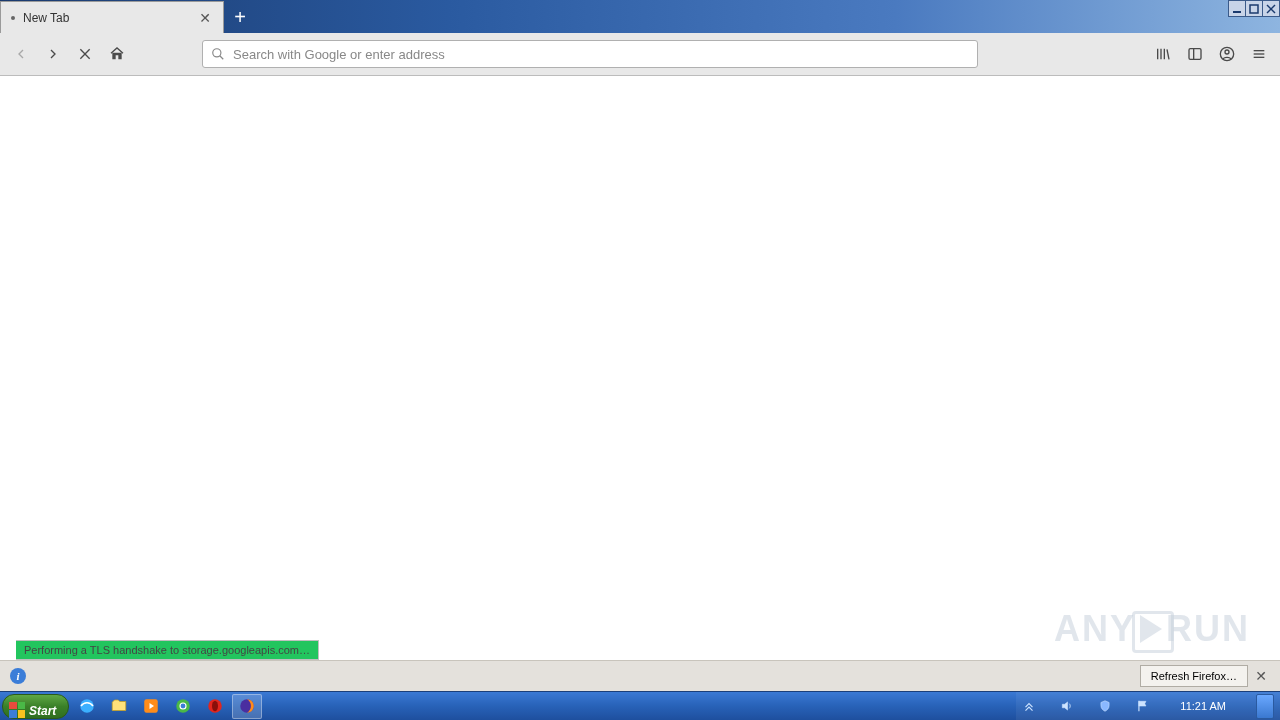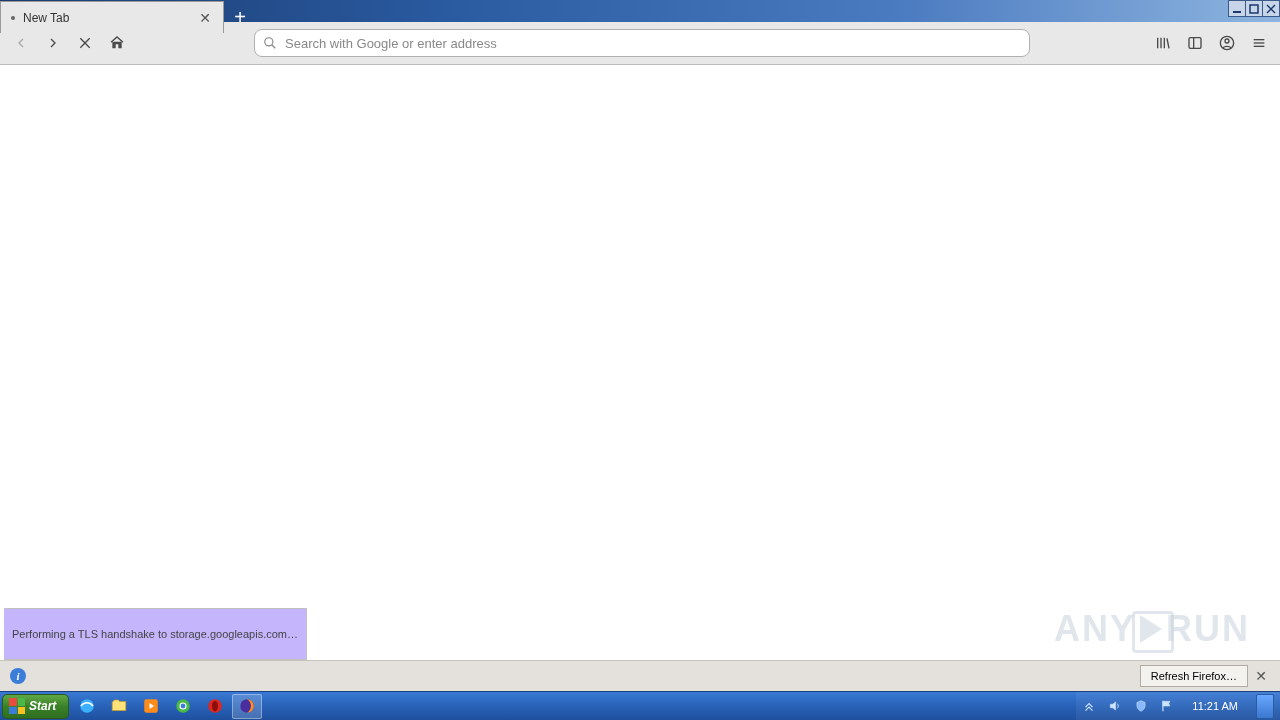--- a/index.html
+++ b/index.html
@@ -1,61 +1,61 @@
 <!DOCTYPE html>
 <html><head>
 <meta charset="utf-8">
 <style>
 *{margin:0;padding:0;box-sizing:border-box;font-family:"Segoe UI",Tahoma,sans-serif;user-select:none}
 html,body{width:1280px;height:720px;overflow:hidden;background:#fff}
 
-.titlebar{height:22px;background:linear-gradient(to right,#1a3a6e 0%,#2a5aa0 35%,#4a7ac0 70%,#8eb5e0 100%);display:flex;align-items:flex-start;position:relative}
+.titlebar{height:33px;background:linear-gradient(to right,#1a3a6e 0%,#2a5aa0 35%,#4a7ac0 70%,#8eb5e0 100%);display:flex;align-items:flex-end;position:relative}
 .tabstrip{display:flex;align-items:flex-end;height:33px;padding-left:0}
 .tab{height:32px;min-width:224px;background:#e8e8e8;border:1px solid #9a9a9a;border-bottom:none;display:flex;align-items:center;padding:0 10px;font-size:12px;color:#333;position:relative;margin-top:1px}
 .tab .dot{width:4px;height:4px;border-radius:50%;background:#666;margin-right:8px}
 .tab-close{margin-left:auto;width:16px;height:16px;display:flex;align-items:center;justify-content:center;color:#555;font-size:14px;cursor:pointer}
 .newtab{width:32px;height:32px;display:flex;align-items:center;justify-content:center;color:#fff;font-size:20px;cursor:pointer;margin-top:1px}
 .winctrls{position:absolute;right:0;top:0;display:flex}
 .winbtn{width:18px;height:17px;background:#c8d4e8;border:1px solid #3a5a8a;display:flex;align-items:center;justify-content:center;font-size:9px;cursor:pointer;color:#1a3a6e;margin-left:-1px}
 .winbtn svg{width:10px;height:10px}
 
 .toolbar{height:43px;background:#e8e8e8;border-bottom:1px solid #bcbcbc;display:flex;align-items:center;padding:0 6px;gap:2px}
 .navbtn{width:30px;height:30px;display:flex;align-items:center;justify-content:center;cursor:pointer;border-radius:3px}
 .navbtn.disabled{opacity:.4}
 .navbtn svg{width:16px;height:16px;stroke:#4a4a4a;fill:none;stroke-width:2}
-.urlbar{flex:0 0 776px;height:28px;margin-left:120px;background:#fff;border:1px solid #b0b0b0;border-radius:8px;display:flex;align-items:center;padding:0 8px}
+.urlbar{flex:0 0 776px;height:28px;margin-left:68px;background:#fff;border:1px solid #b0b0b0;border-radius:3px;display:flex;align-items:center;padding:0 8px}
 .urlbar svg{width:14px;height:14px;stroke:#888;fill:none;stroke-width:2;margin-right:8px}
 .urlbar input{flex:1;border:none;outline:none;font-size:13px;color:#333;background:transparent}
 .urlbar input::placeholder{color:#888}
 .toolspacer{flex:1}
 .toolicon{width:30px;height:30px;display:flex;align-items:center;justify-content:center;cursor:pointer}
 .toolicon svg{width:16px;height:16px;stroke:#4a4a4a;fill:none;stroke-width:2}
 
 .content{position:absolute;top:76px;left:0;right:0;bottom:29px;background:#fff}
 
-.status-tip{position:absolute;left:4px;bottom:60px;background:#c4b5fd;border:1px solid #c0c0c0;border-left:none;padding:19px 8px;font-size:11px;color:#444}
+.status-tip{position:absolute;left:16px;bottom:60px;background:#22c55e;border:1px solid #c0c0c0;border-left:none;padding:3px 8px;font-size:11px;color:#444}
 
 .notif{position:absolute;left:0;right:0;bottom:29px;height:31px;background:#e4e1dc;border-top:1px solid #c8c4bc;display:flex;align-items:center;padding:0 10px;font-size:11px;color:#333}
 .notif-icon{width:16px;height:16px;border-radius:50%;background:#3b7dd8;color:#fff;display:flex;align-items:center;justify-content:center;font-size:11px;font-weight:bold;margin-right:12px;font-style:italic;font-family:Georgia,serif}
 .notif-spacer{flex:1}
 .notif-btn{height:22px;padding:0 10px;background:#f4f2ee;border:1px solid #b0aca4;font-size:11px;cursor:pointer;display:flex;align-items:center;margin-right:4px}
 .notif-close{width:18px;height:18px;display:flex;align-items:center;justify-content:center;font-size:14px;color:#555;cursor:pointer}
 
 .taskbar{position:absolute;left:0;right:0;bottom:0;height:29px;background:linear-gradient(to bottom,#3a79d4 0%,#2862b8 50%,#1e4f9e 100%);display:flex;align-items:center;border-top:1px solid #1a3f7a}
-.startbtn{height:25px;padding:0 12px 0 6px;margin:2px;background:linear-gradient(to bottom,#5fa845 0%,#3a8028 50%,#2f6e20 100%);border:1px solid #2a5a1a;border-radius:5px;display:flex;align-items:center;color:#fff;font-size:12px;font-weight:bold;font-style:italic;cursor:pointer;gap:4px}
+.startbtn{height:25px;padding:0 12px 0 6px;margin:2px;background:linear-gradient(to bottom,#5fa845 0%,#3a8028 50%,#2f6e20 100%);border:1px solid #2a5a1a;border-radius:12px;display:flex;align-items:flex-end;color:#fff;font-size:12px;font-weight:bold;font-style:italic;cursor:pointer;gap:4px}
 .winlogo{width:16px;height:16px;display:grid;grid-template:1fr 1fr/1fr 1fr;gap:1px}
 .winlogo span:nth-child(1){background:#e84c3d}
 .winlogo span:nth-child(2){background:#4ab847}
 .winlogo span:nth-child(3){background:#3b7dd8}
 .winlogo span:nth-child(4){background:#f8c320}
 .tbitem{width:30px;height:25px;margin:2px 1px;display:flex;align-items:center;justify-content:center;cursor:pointer;border-radius:2px}
 .tbitem.active{background:rgba(255,255,255,.18);border:1px solid rgba(255,255,255,.35)}
 .tbitem svg,.tbitem .ico{width:18px;height:18px}
 .tbspacer{flex:1}
-.systray{display:flex;align-items:center;height:100%;background:rgba(255,255,255,.06);padding:0 4px;gap:8px}
+.systray{display:flex;align-items:center;height:100%;background:rgba(255,255,255,.06);padding:0 4px;gap:20px}
 .trayicon{width:18px;height:18px;display:flex;align-items:center;justify-content:center;cursor:pointer}
 .trayicon svg{width:14px;height:14px;stroke:#cde3ff;fill:#cde3ff}
 .clock{color:#fff;font-size:11px;padding:0 8px}
 .showdesk{width:18px;height:25px;margin:2px;background:linear-gradient(to bottom,#6aa8ff,#3a78d0);border:1px solid #2a5aa0;border-radius:2px;cursor:pointer}
 
 .watermark{position:absolute;right:30px;bottom:70px;font-size:36px;font-weight:700;color:rgba(200,210,220,.55);letter-spacing:2px;display:flex;align-items:center;gap:4px;pointer-events:none}
 .watermark .tri{width:0;height:0;border-left:22px solid rgba(200,210,220,.55);border-top:14px solid transparent;border-bottom:14px solid transparent;position:relative}
 .watermark .tri::after{content:"";position:absolute;left:-30px;top:-18px;width:36px;height:36px;border:3px solid rgba(200,210,220,.55);border-radius:4px;transform:rotate(0deg)}
 </style>
 </head>

